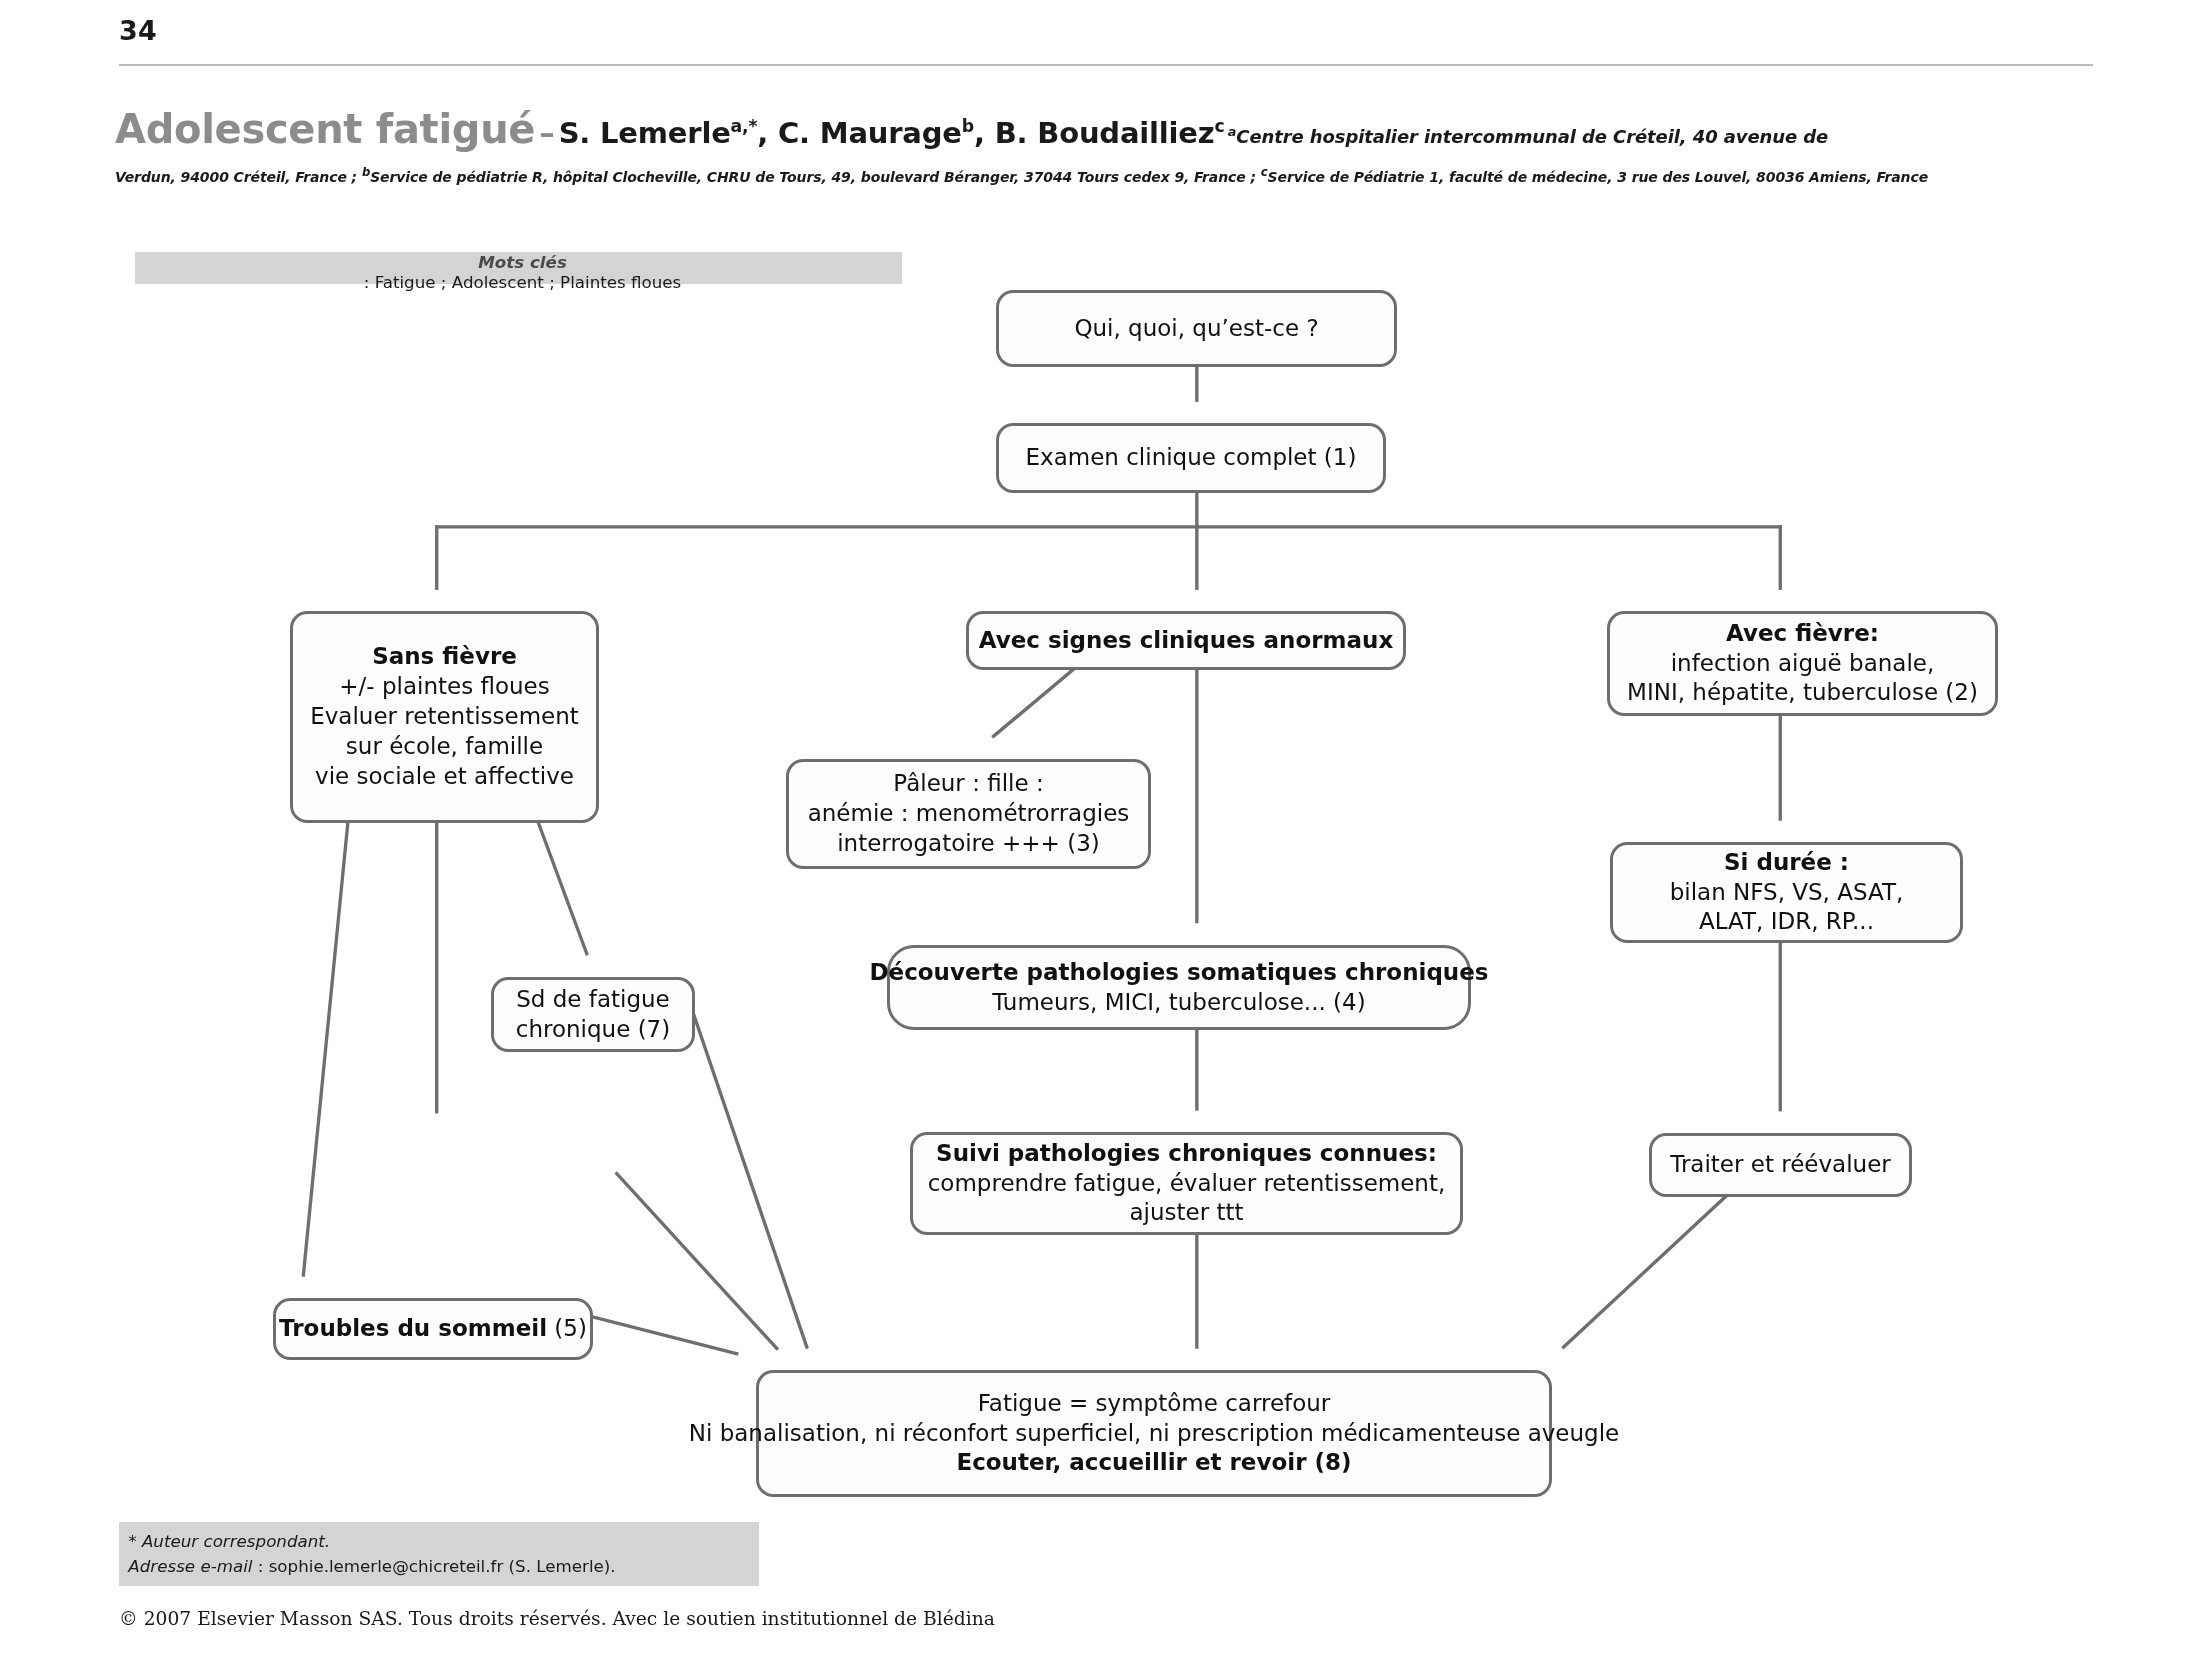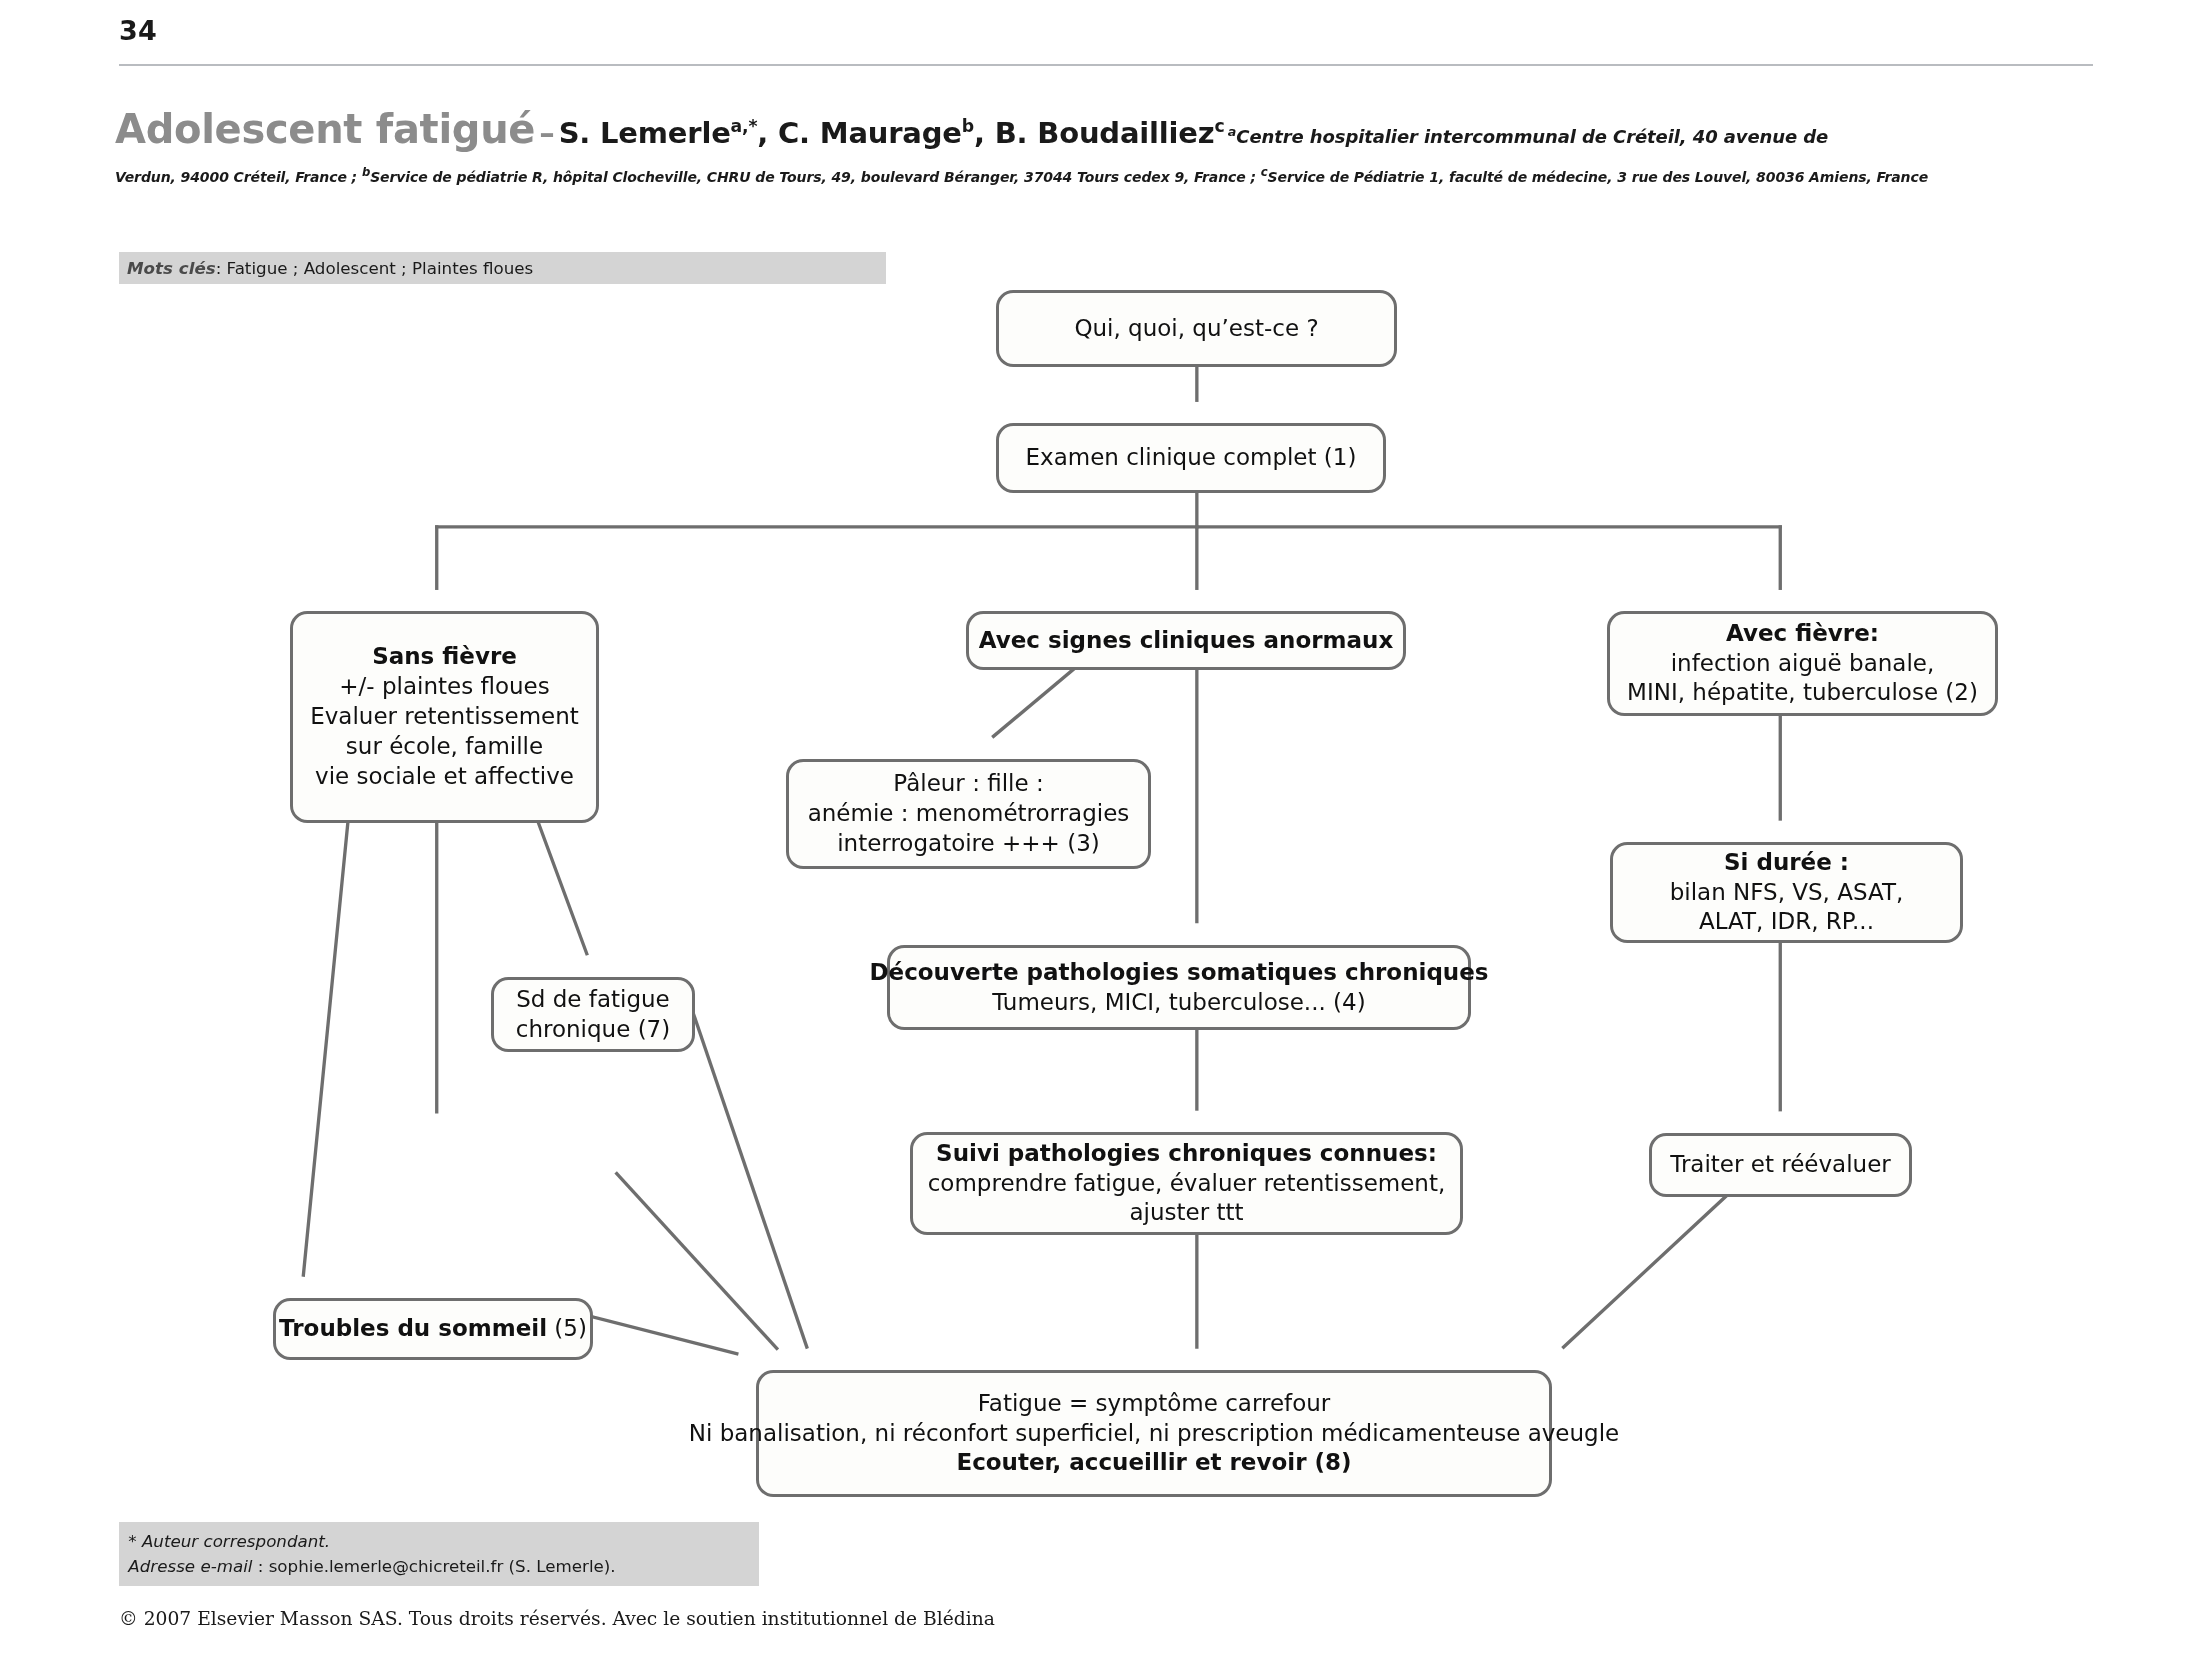--- a/index.html
+++ b/index.html
@@ -81,29 +81,30 @@
     font-size: 14px;
     color: #1a1a1a;
     letter-spacing: -0.1px;
     line-height: 1.68;
     margin-top: 5.3px;
   }
 
   
   #keywords-band {
     position: absolute;
-    left: 119px;
+    left: 135px;
     top: 252px;
     width: 767px;
     height: 32px;
     background: #d4d4d4;
     display: flex;
     align-items: center;
     padding-left: 8px;
     box-sizing: border-box;
+    flex-direction: column;
   }
   .kw-label {
     font-family: "DejaVu Sans", sans-serif;
     font-style: italic;
     font-weight: bold;
     font-size: 16.7px;
     color: #4a4a4a;
   }
   .kw-text {
     font-family: "DejaVu Sans", sans-serif;
@@ -262,21 +263,21 @@
       <span class="l">anémie : menométrorragies</span>
       <span class="l">interrogatoire +++ (3)</span>
     </div>
 
     <div class="node" style="left:1610px; top:819px; width:353px; height:101px;">
       <span class="l b">Si durée :</span>
       <span class="l">bilan NFS, VS, ASAT,</span>
       <span class="l">ALAT, IDR, RP...</span>
     </div>
 
-    <div class="node" style="left:887px; top:922px; width:584px; height:85px;">
+    <div class="node" style="left:887px; top:922px; width:584px; height:85px;border-radius:27px;">
       <span class="l b">Découverte pathologies somatiques chroniques</span>
       <span class="l">Tumeurs, MICI, tuberculose... (4)</span>
     </div>
 
     <div class="node" style="left:491px; top:954px; width:204px; height:75px;">
       <span class="l">Sd de fatigue</span>
       <span class="l">chronique (7)</span>
     </div>
 
     <div class="node" style="left:910px; top:1109px; width:553px; height:103px;">

